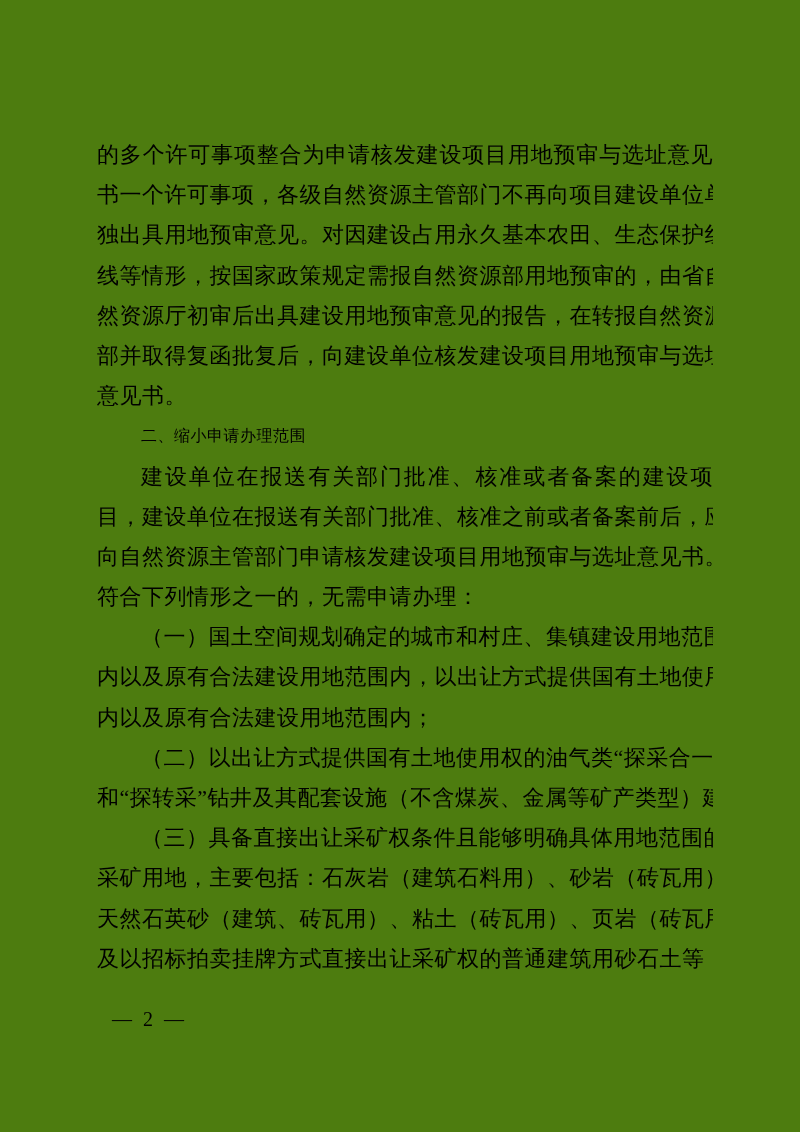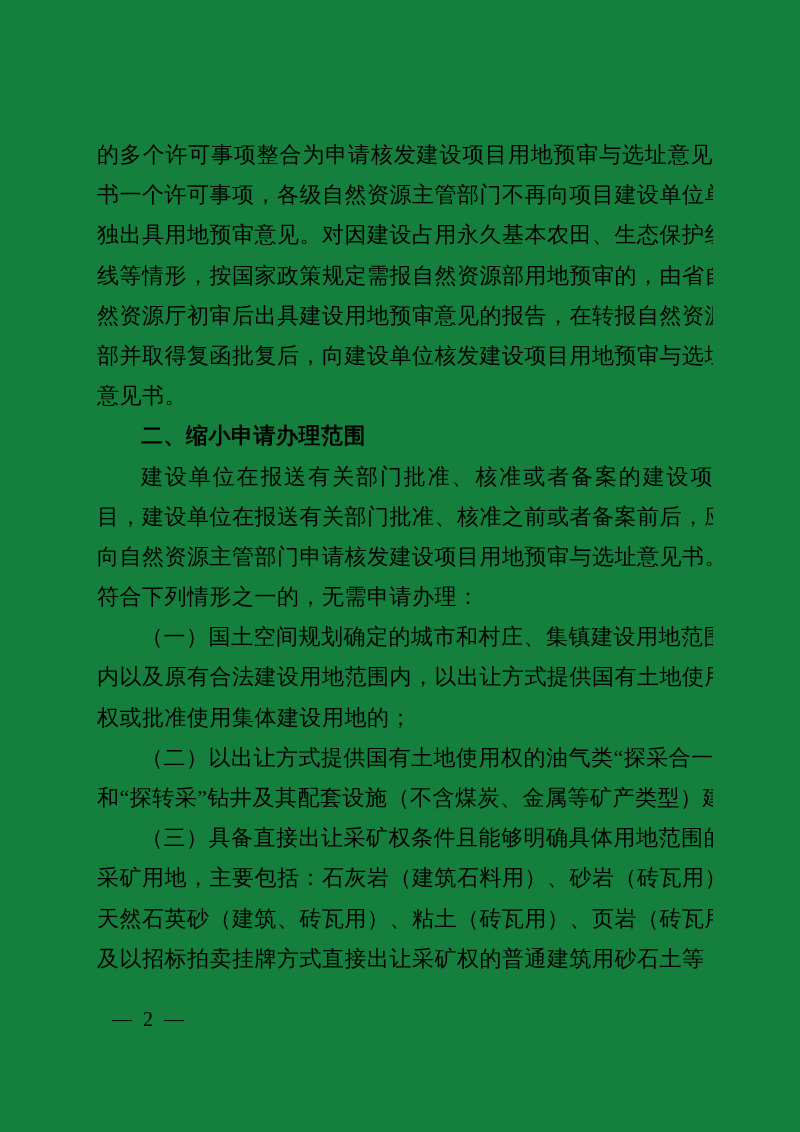--- a/index.html
+++ b/index.html
@@ -14,21 +14,21 @@
     overflow: hidden;
     font-family: "Liberation Serif", "DejaVu Serif", serif;
     color: #000000;
   }
   .page {
     position: absolute;
     left: 0;
     top: 0;
     width: 800px;
     height: 1132px;
-    background: #15803d;
+    background: #4d7c0f;
   }
   .content {
     position: absolute;
     left: 97px;
     top: 135px;
     width: 616px;
   }
   .line {
     font-size: 22px;
     line-height: 40.2px;
@@ -42,22 +42,22 @@
   }
   .line.end {
     text-align: center;
     text-align-last: left;
   }
   .line.indent {
     text-indent: 44px;
   }
   .line.heading {
     font-family: "Liberation Sans", "DejaVu Sans", sans-serif;
-    font-weight: 700;
-    font-size: 22px;
+    font-weight: 400;
+    font-size: 16px;
     text-align: left;
     text-align-last: left;
   }
   .page-number {
     position: absolute;
     left: 112px;
     top: 1006px;
     font-size: 20px;
     line-height: 26px;
     letter-spacing: 3px;
@@ -77,21 +77,21 @@
     <div class="line">然资源厅初审后出具建设用地预审意见的报告，在转报自然资源</div>
     <div class="line">部并取得复函批复后，向建设单位核发建设项目用地预审与选址</div>
     <div class="line end">意见书。</div>
     <div class="line heading indent">二、缩小申请办理范围</div>
     <div class="line indent">建设单位在报送有关部门批准、核准或者备案的建设项</div>
     <div class="line">目，建设单位在报送有关部门批准、核准之前或者备案前后，应</div>
     <div class="line">向自然资源主管部门申请核发建设项目用地预审与选址意见书。</div>
     <div class="line end">符合下列情形之一的，无需申请办理：</div>
     <div class="line indent">（一）国土空间规划确定的城市和村庄、集镇建设用地范围</div>
     <div class="line">内以及原有合法建设用地范围内，以出让方式提供国有土地使用</div>
-    <div class="line end">权或批准使用集体建设用地的；</div>
+    <div class="line end">内以及原有合法建设用地范围内；</div>
     <div class="line indent">（二）以出让方式提供国有土地使用权的油气类“探采合一”</div>
     <div class="line">和“探转采”钻井及其配套设施（不含煤炭、金属等矿产类型）建</div>
     <div class="line indent">（三）具备直接出让采矿权条件且能够明确具体用地范围的</div>
     <div class="line">采矿用地，主要包括：石灰岩（建筑石料用）、砂岩（砖瓦用）、</div>
     <div class="line">天然石英砂（建筑、砖瓦用）、粘土（砖瓦用）、页岩（砖瓦用）</div>
     <div class="line end">及以招标拍卖挂牌方式直接出让采矿权的普通建筑用砂石土等；</div>
   </div>
 
   <div class="page-number">— 2 —</div>
 

